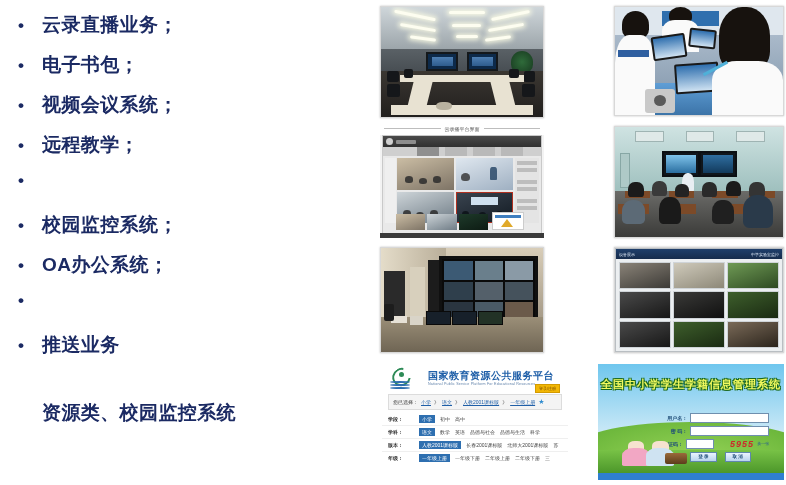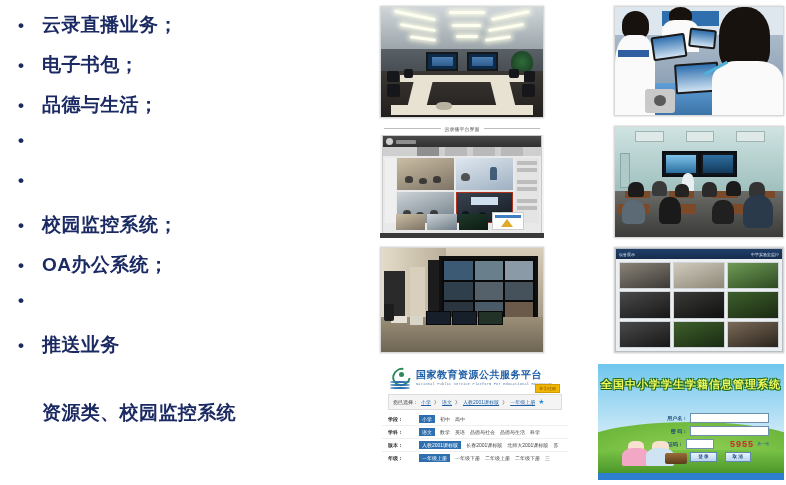--- a/index.html
+++ b/index.html
@@ -87,21 +87,21 @@
   .scr3 .vw{position:absolute;left:36%;top:8%;width:61%;height:66%;
     background:#0a0a0a;border:3px solid #101010;display:grid;
     grid-template-columns:repeat(3,1fr);grid-template-rows:repeat(3,1fr);gap:2px;padding:2px;box-sizing:border-box;}
   .scr3 .vw div{background:#2c3a46;}
   .scr3 .desk{position:absolute;left:0;right:0;bottom:0;height:34%;
     background:linear-gradient(#9b8f78,#6f6554);}
   .scr3 .mon{position:absolute;bottom:26%;height:12%;background:#17202a;border:1px solid #0a0a0a;}
 
   
   .nerp{background:#ffffff;}
-  .nerp .hdr{display:flex;align-items:center;gap:4px;padding:6px 0 2px 8px;font-family:Liberation Mono, monospace;}
+  .nerp .hdr{display:flex;align-items:center;gap:16px;padding:6px 0 2px 8px;}
   .nerp .logo{width:22px;height:20px;position:relative;flex:none;}
   .nerp .logo .c{position:absolute;left:2px;top:0;width:15px;height:14px;
     border:2.5px solid #2e8b57;border-radius:50%;border-right-color:transparent;transform:rotate(-35deg);}
   .nerp .logo .d{position:absolute;left:9px;top:4px;width:5px;height:5px;border-radius:50%;background:#2e8b57;}
   .nerp .logo .w{position:absolute;left:0;bottom:0;width:20px;height:7px;}
   .nerp .logo .w i{position:absolute;left:0;width:20px;height:2px;background:#2e6fb0;border-radius:50%;}
   .nerp .ttl{color:#1f5fa8;font-size:10px;font-weight:700;letter-spacing:.5px;line-height:1.15;}
   .nerp .sub{color:#5d7fa8;font-size:3.6px;letter-spacing:.2px;}
   .nerp .tag{position:absolute;right:8px;top:22px;background:#f2b705;color:#7a4a00;
     font-size:4px;padding:1px 3px;border:1px solid #d39a00;}
@@ -164,21 +164,21 @@
   .reg .ttl{position:absolute;left:0;right:0;top:11%;text-align:center;
     font-size:11px;font-weight:700;color:#f2f95e;letter-spacing:1px;
     text-shadow:0 0 1px #1d6a1d,1px 1px 0 #1d6a1d,-1px 1px 0 #1d6a1d,1px -1px 0 #1d6a1d,-1px -1px 0 #1d6a1d;
     white-space:nowrap;}
   .reg .form{position:absolute;right:8%;top:42%;width:58%;}
   .reg .frow{display:flex;align-items:center;margin-bottom:3px;}
   .reg .frow label{width:26px;font-size:5px;color:#1f4e79;text-align:right;
     margin-right:3px;white-space:nowrap;font-weight:700;}
   .reg .frow .inp{height:8px;background:#fff;border:1px solid #6f8fae;flex:1;}
   .reg .frow .inp.sm{flex:none;width:26px;}
-  .reg .cap{font-size:9px;color:#cc2b2b;font-weight:700;
+  .reg .cap{font-size:9px;color:#cc2b2b;font-weight:700;font-style:italic;
     letter-spacing:1px;margin-left:16px;}
   .reg .chg{font-size:4px;color:#2b5f8f;margin-left:3px;white-space:nowrap;}
   .reg .btns{display:flex;gap:8px;margin-left:29px;margin-top:2px;}
   .reg .btn{background:linear-gradient(#eaf4ff,#b9d4ee);border:1px solid #5f87ad;
     font-size:4.5px;color:#1f4e79;padding:1.5px 7px;white-space:nowrap;font-weight:700;}
   .reg .kid{position:absolute;bottom:16%;background:#f6e2cf;border-radius:40% 40% 30% 30%;}
   .reg .kidb{position:absolute;border-radius:40% 40% 10% 10%;}
   .reg .log{position:absolute;left:36%;bottom:14%;width:12%;height:9%;
     background:linear-gradient(#9a6a3a,#5c3c1c);border-radius:2px;}
 </style>
@@ -191,24 +191,25 @@
     <div class="bullet-row">
       <span class="bullet-dot">•</span>
       <span class="bullet-text">云录直播业务；</span>
     </div>
     <div class="bullet-row">
       <span class="bullet-dot">•</span>
       <span class="bullet-text">电子书包；</span>
     </div>
     <div class="bullet-row">
       <span class="bullet-dot">•</span>
-      <span class="bullet-text">品德与生活；</span>
-    </div>
-    <div class="bullet-row">
-      <span class="bullet-dot">•</span>
+      <span class="bullet-text">视频会议系统；</span>
+    </div>
+    <div class="bullet-row">
+      <span class="bullet-dot">•</span>
+      <span class="bullet-text">远程教学；</span>
     </div>
     <div class="bullet-row">
       <span class="bullet-dot">•</span>
     </div>
     <div class="bullet-row">
       <span class="bullet-dot">•</span>
       <span class="bullet-text">校园监控系统；</span>
     </div>
     <div class="bullet-row">
       <span class="bullet-dot">•</span>

